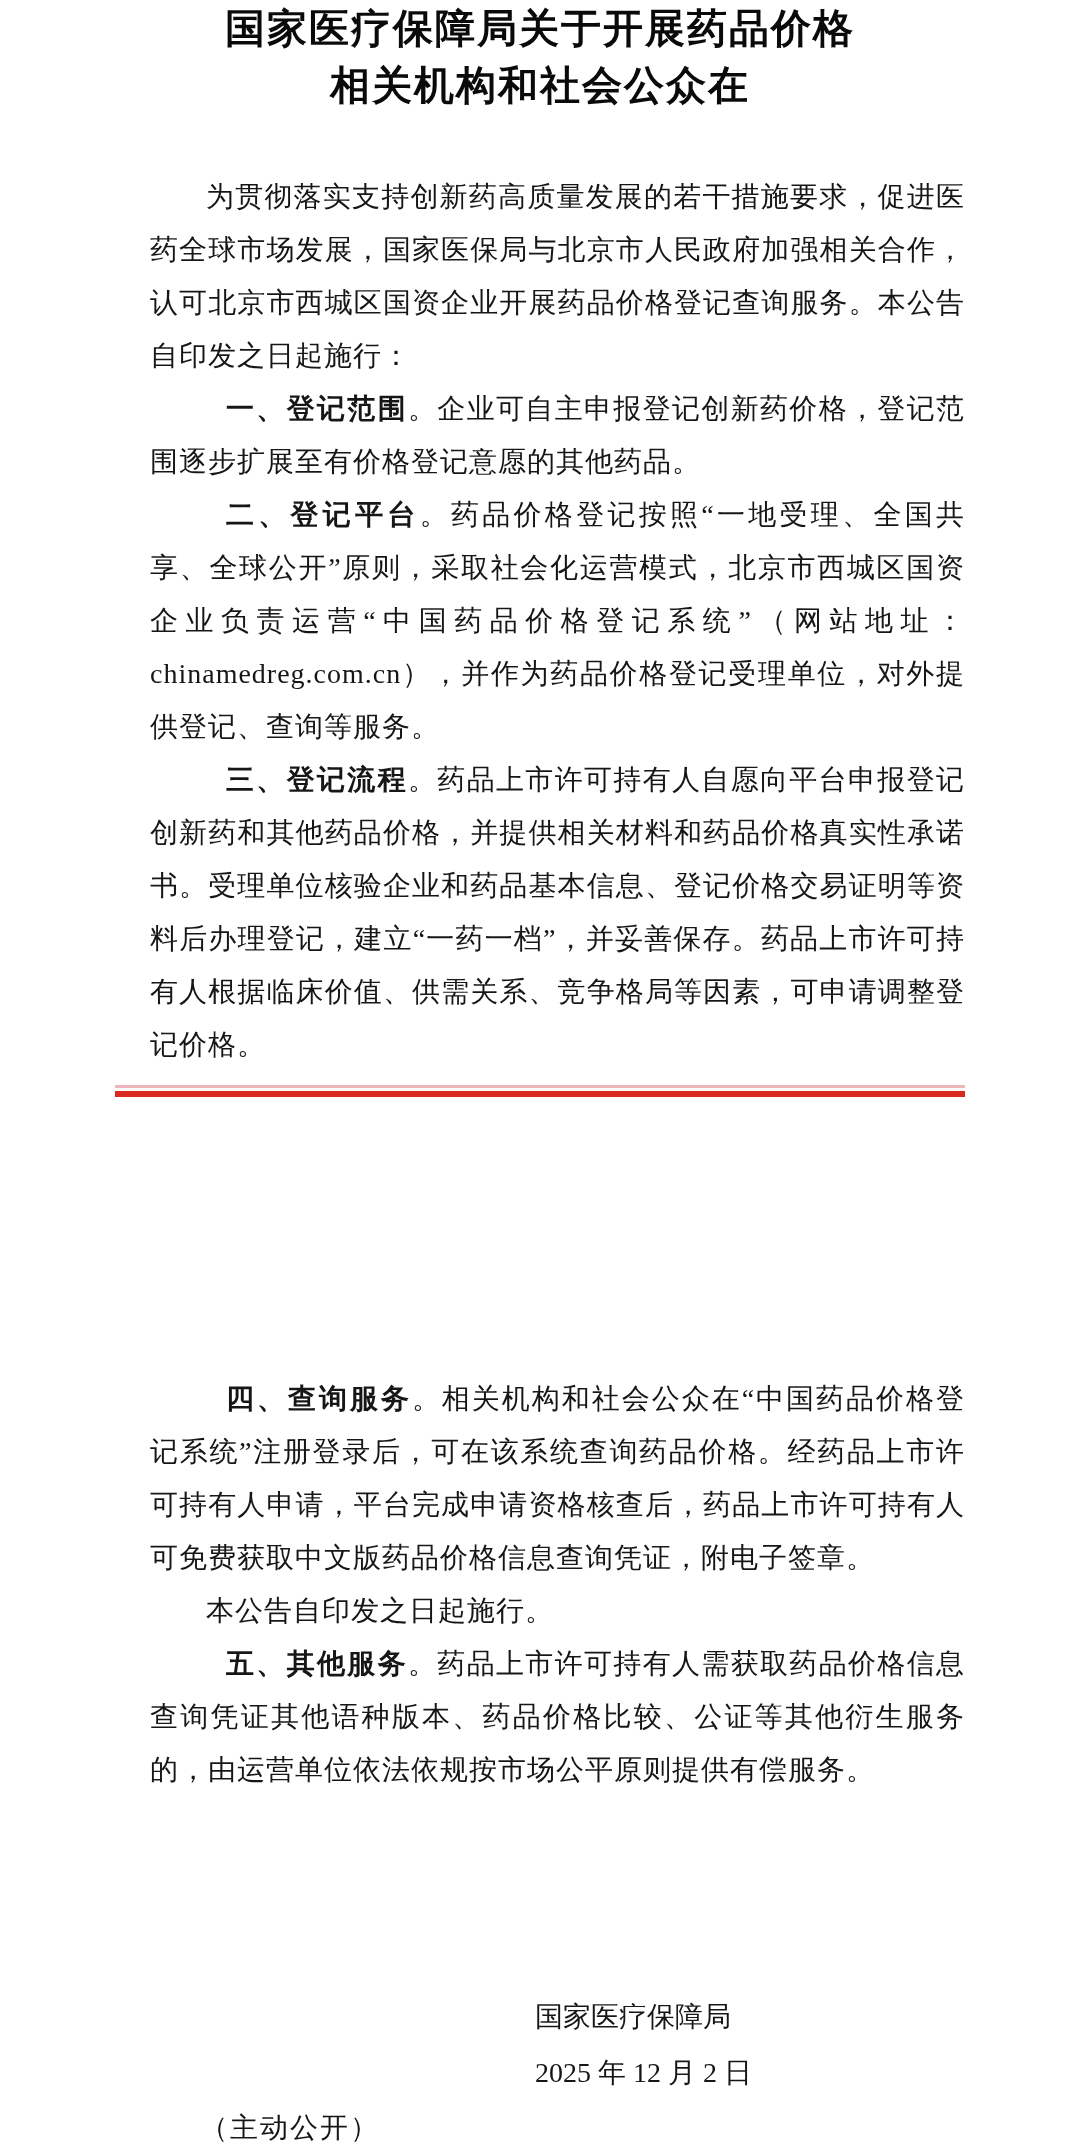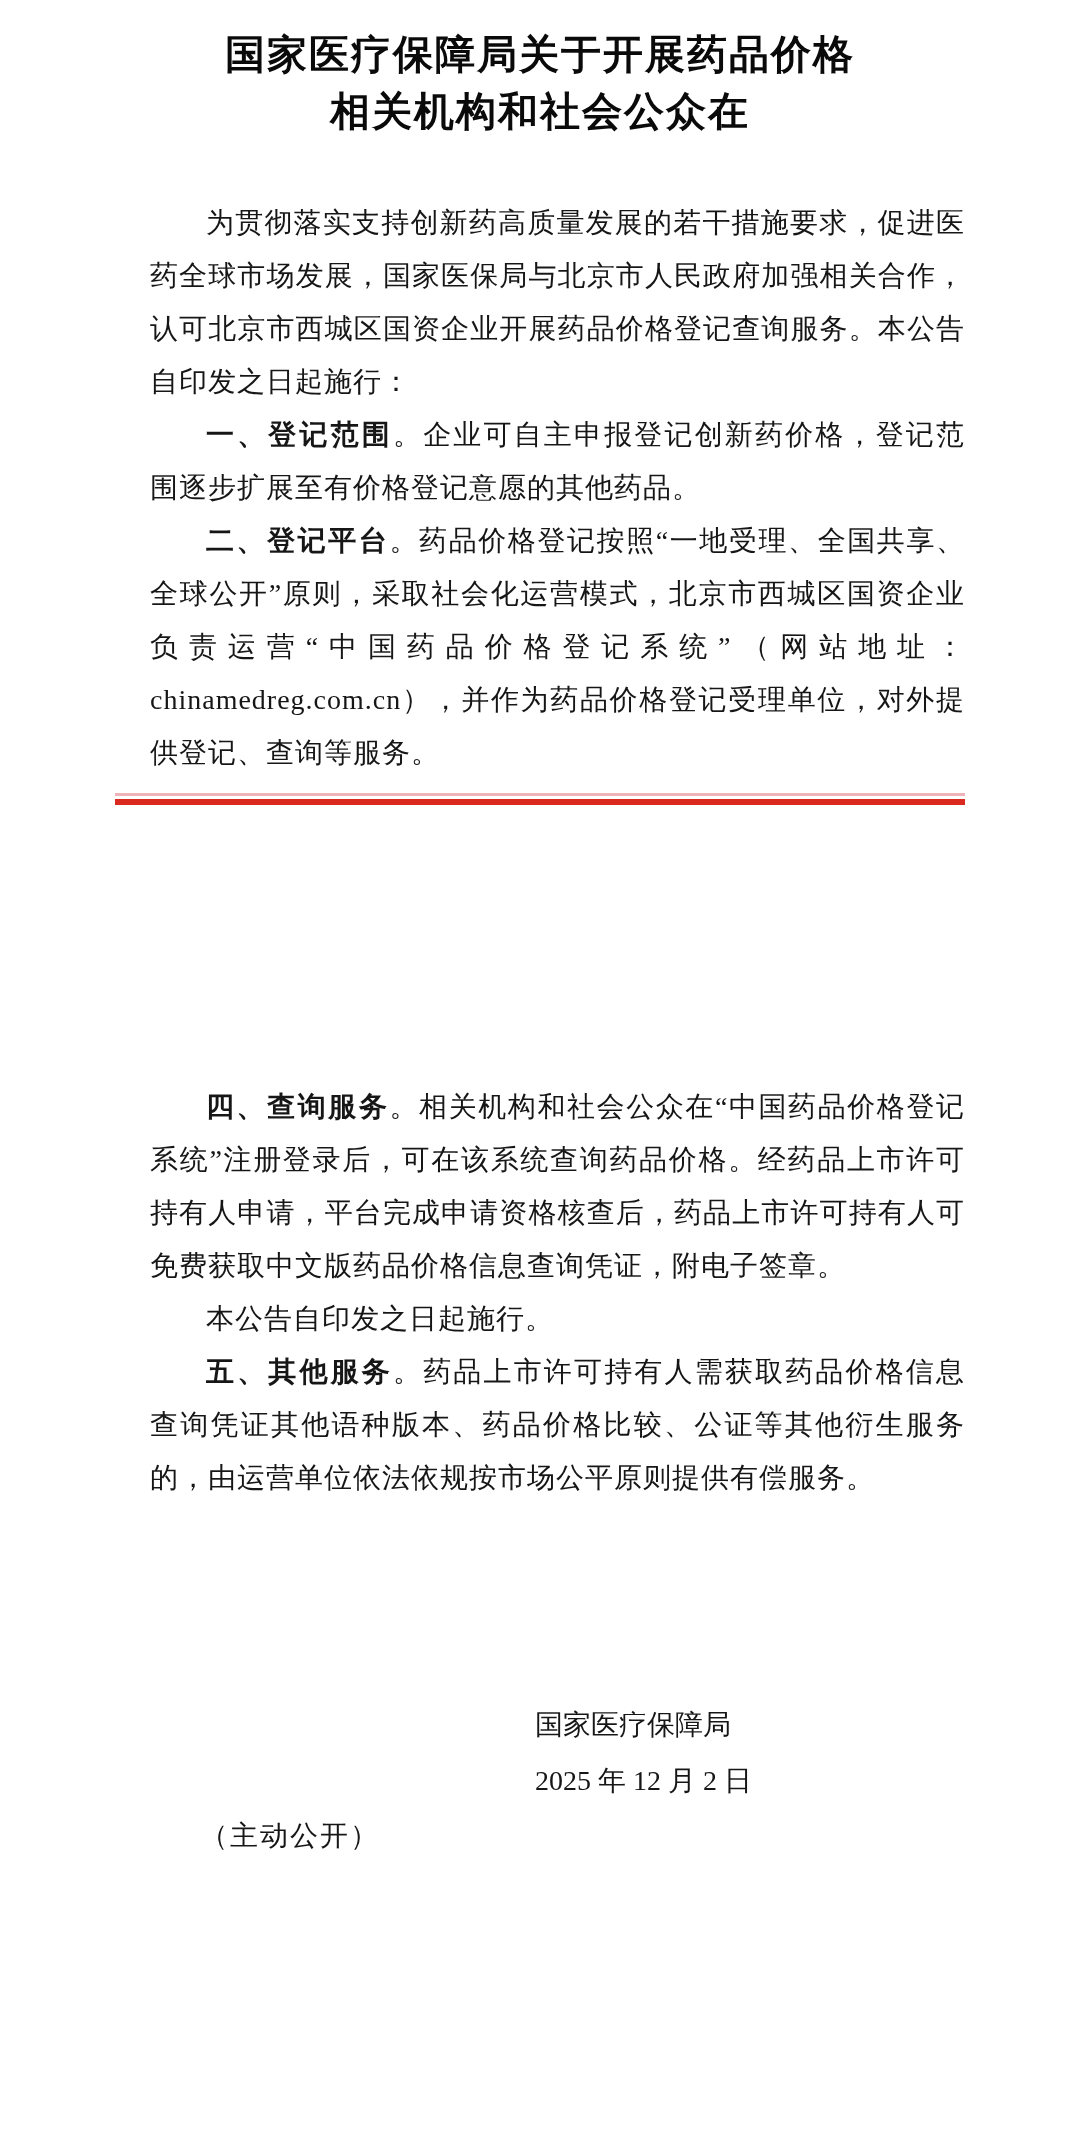--- a/index.html
+++ b/index.html
@@ -8,21 +8,20 @@
     position:relative;
     width:1080px;
     height:2147px;
     margin:0 auto;
     background:#ffffff;
     overflow:hidden;
     font-family:"Liberation Serif","DejaVu Serif",serif;
     color:#161616;
   }
   .title{
-    padding-top:26px;
     text-align:center;
     font-size:40px;
     font-weight:bold;
     line-height:57px;
     color:#0a0a0a;
     letter-spacing:2px;
   }
   .doc-column{
     margin:0 115px 0 150px;
   }
@@ -32,20 +31,21 @@
     font-size:28px;
     line-height:53px;
     text-align:justify;
     text-indent:2em;
     letter-spacing:1px;
   }
   .sec-head{
     font-weight:bold;
     font-family:"Liberation Sans","DejaVu Sans",sans-serif;
     letter-spacing:2px;
+    margin-left:20px;
   }
   .separator{
     margin:14px 0 0 -35px;   
     width:850px;
   }
   .sep-thin{ height:3px; background:var(--sep-light,#efb3ba); }
   .sep-gap{ height:3px; background:#ffffff; }
   .sep-thick{ height:6px; background:var(--sep-red,#da2a1f); }
   .body-block-b .para:first-child{ margin-top:275px; }
   .signature-block{
@@ -73,20 +73,21 @@
 
   <div class="doc-column">
 
     <div class="body-block-a">
       <p class="para">为贯彻落实支持创新药高质量发展的若干措施要求，促进医药全球市场发展，国家医保局与北京市人民政府加强相关合作，认可北京市西城区国资企业开展药品价格登记查询服务。本公告自印发之日起施行：</p>
 
       <p class="para"><span class="sec-head">一、登记范围</span><span>。企业可自主申报登记创新药价格，登记范围逐步扩展至有价格登记意愿的其他药品。</span></p>
 
       <p class="para"><span class="sec-head">二、登记平台</span><span>。药品价格登记按照“一地受理、全国共享、全球公开”原则，采取社会化运营模式，北京市西城区国资企业负责运营“中国药品价格登记系统”（网站地址：chinamedreg.com.cn），并作为药品价格登记受理单位，对外提供登记、查询等服务。</span></p>
 
+      <p class="para"><span class="sec-head">三、登记流程</span><span>。药品上市许可持有人自愿向平台申报登记创新药和其他药品价格，并提供相关材料和药品价格真实性承诺书。受理单位核验企业和药品基本信息、登记价格交易证明等资料后办理登记，建立“一药一档”，并妥善保存。药品上市许可持有人根据临床价值、供需关系、竞争格局等因素，可申请调整登记价格。</span></p>
     </div>
 
     <div class="separator">
       <div class="sep-thin"></div>
       <div class="sep-gap"></div>
       <div class="sep-thick"></div>
     </div>
 
     <div class="body-block-b">
       <p class="para"><span class="sec-head">四、查询服务</span><span>。相关机构和社会公众在“中国药品价格登记系统”注册登录后，可在该系统查询药品价格。经药品上市许可持有人申请，平台完成申请资格核查后，药品上市许可持有人可免费获取中文版药品价格信息查询凭证，附电子签章。</span></p>

